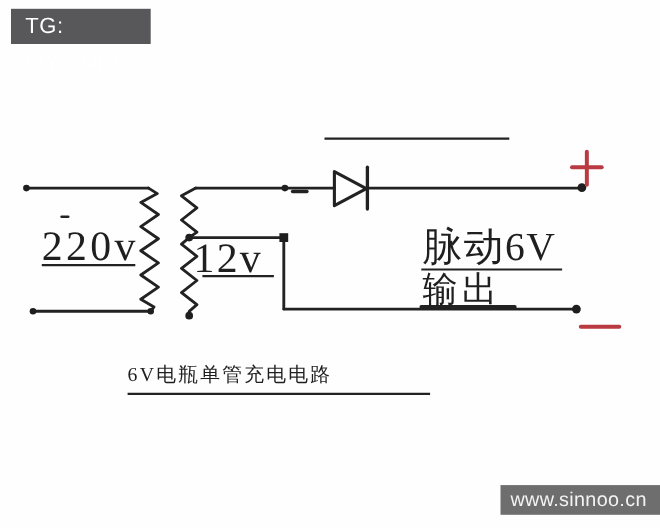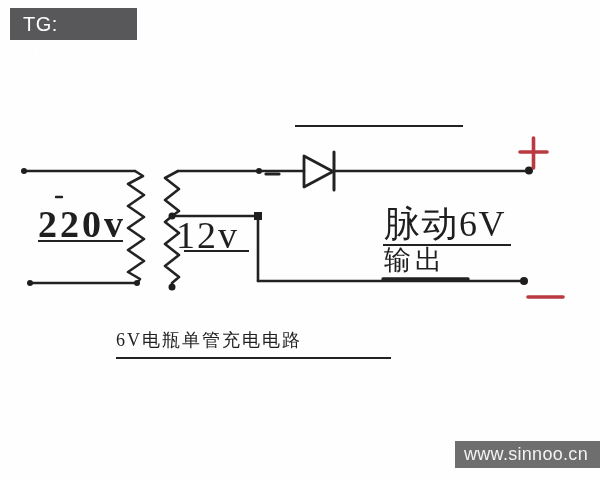--- a/index.html
+++ b/index.html
@@ -17,24 +17,24 @@
   
   .wm{
     position:absolute;left:455px;top:441px;width:166px;height:27px;
     background:#6e6e6e;color:#f3f3f3;
     font-family:"Liberation Sans", sans-serif;font-size:18px;line-height:27px;
     padding-left:9px;box-sizing:border-box;letter-spacing:0.3px;
   }
   .schematic{position:absolute;left:0;top:0;}
   .lbl{position:absolute;line-height:1;white-space:pre;}
   .lbl-rectifier{left:296px;top:99px;font-size:23px;letter-spacing:2px;}
-  .lbl-220v{left:38px;top:205px;font-size:38px;letter-spacing:3px;font-weight:bold;}
+  .lbl-220v{left:38px;top:205px;font-size:38px;letter-spacing:3px;}
   .lbl-12v{left:176px;top:216px;font-size:38px;letter-spacing:2px;}
   .lbl-out1{left:384px;top:206px;font-size:36px;letter-spacing:1.5px;}
-  .lbl-out2{left:384px;top:247px;font-size:27px;letter-spacing:4px;}
+  .lbl-out2{left:384px;top:247px;font-size:32px;letter-spacing:4px;}
   .lbl-caption{left:116px;top:331px;font-size:18px;letter-spacing:2px;}
 </style>
 </head>
 <body>
 
 <div class="stage">
 
   <div class="badge">TG: MYYJJPP</div>
 
   <svg class="schematic" width="600" height="480" viewBox="0 0 600 480">

